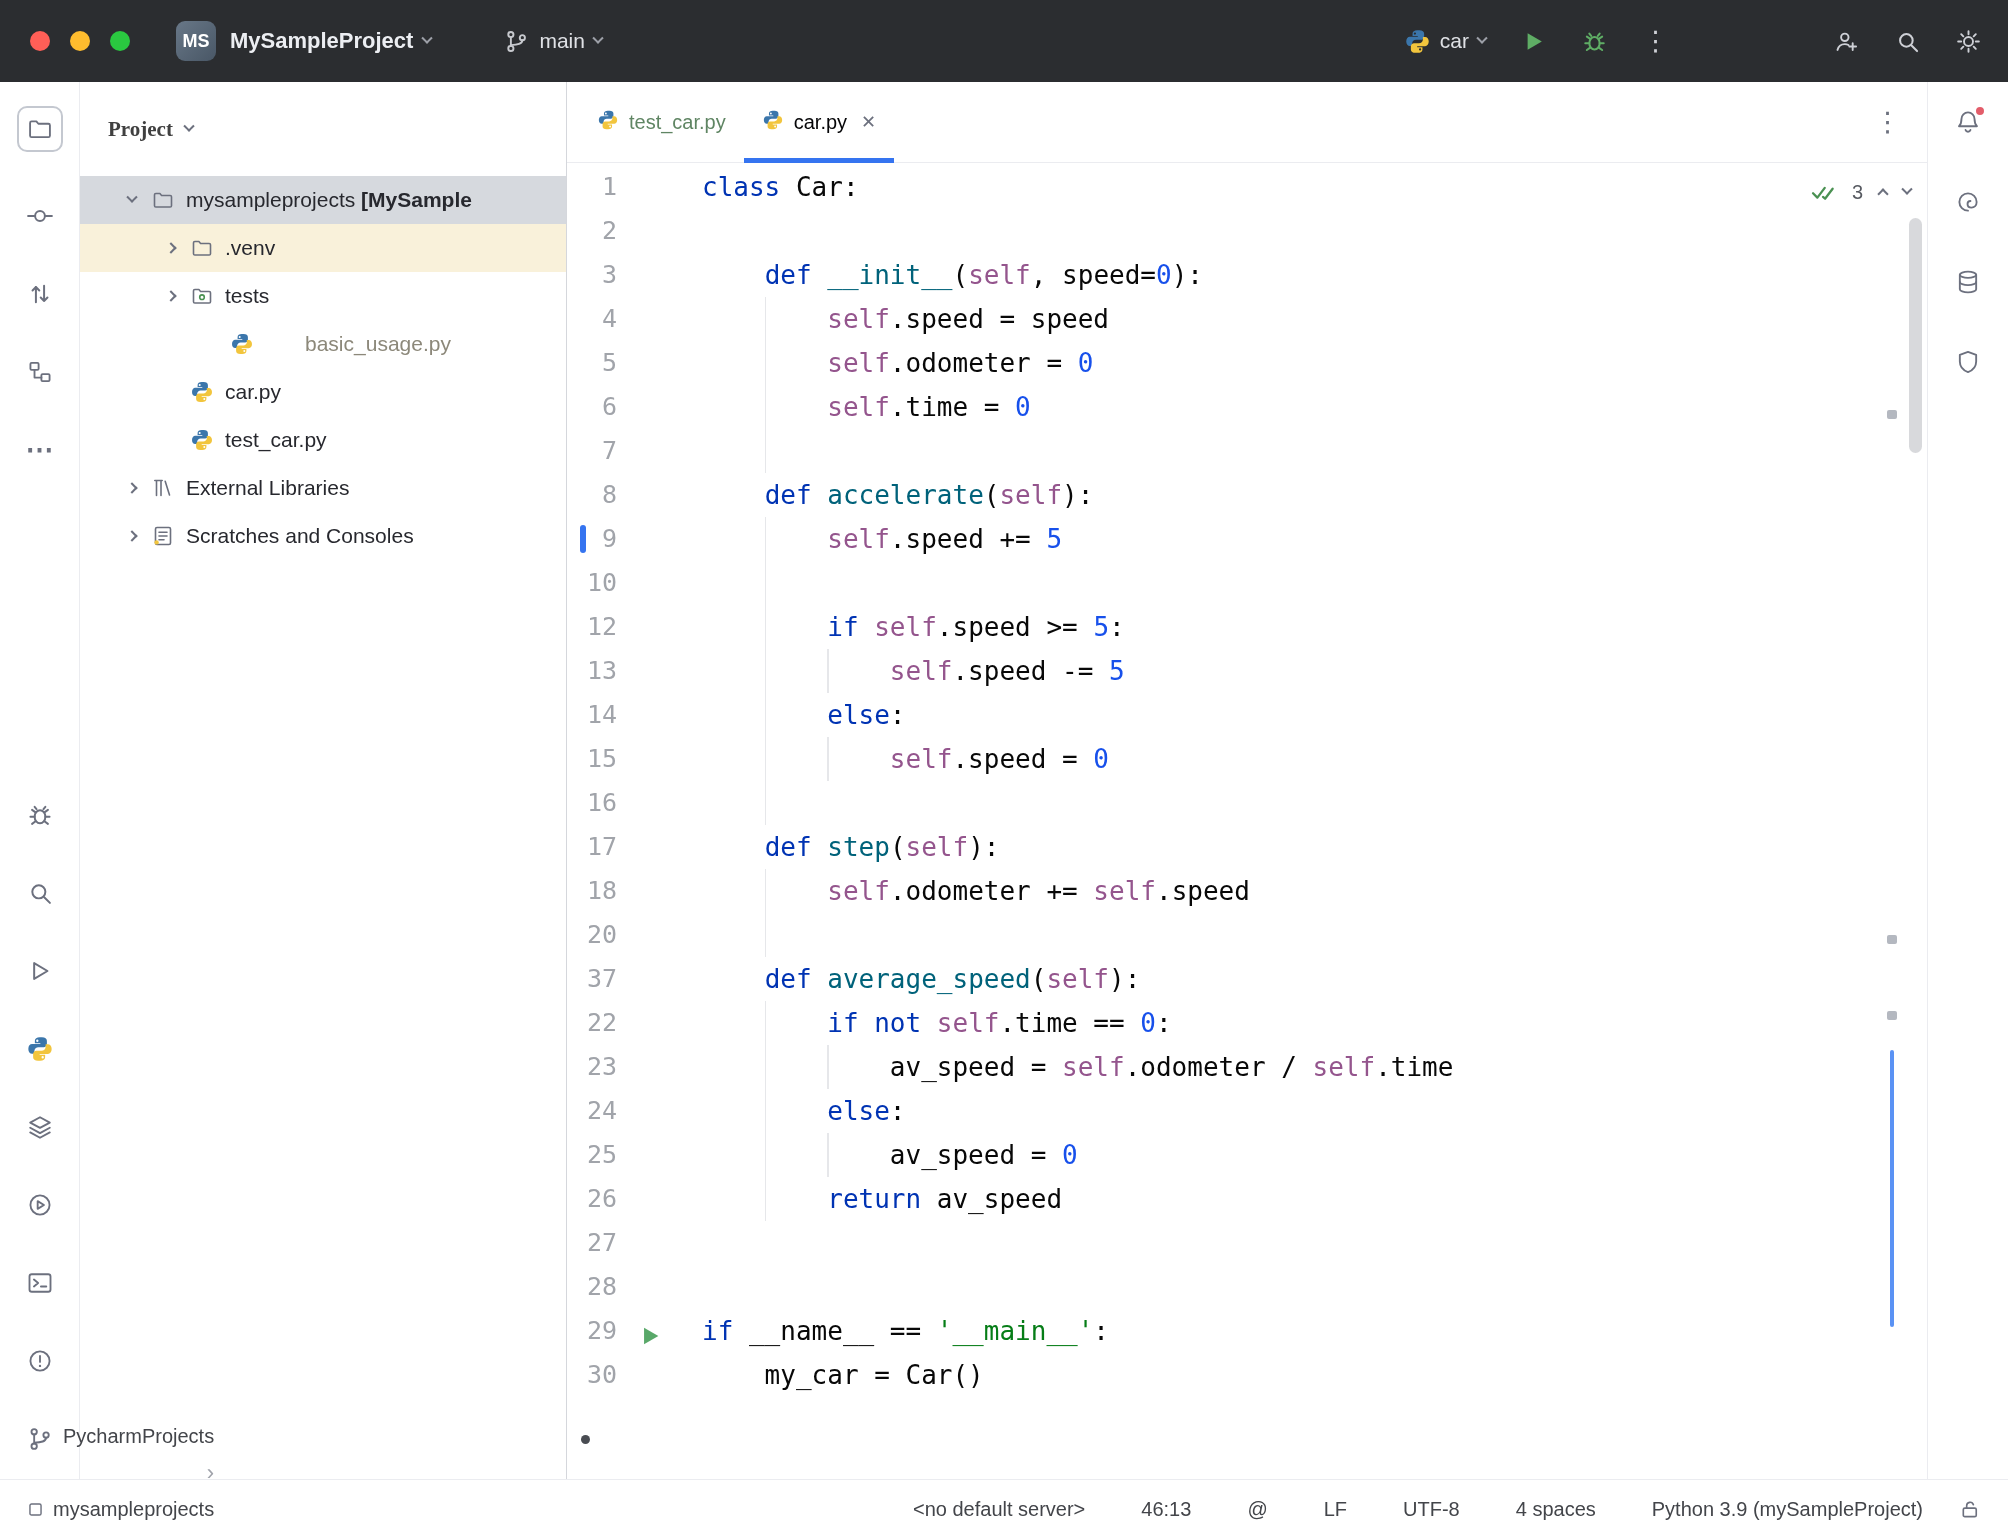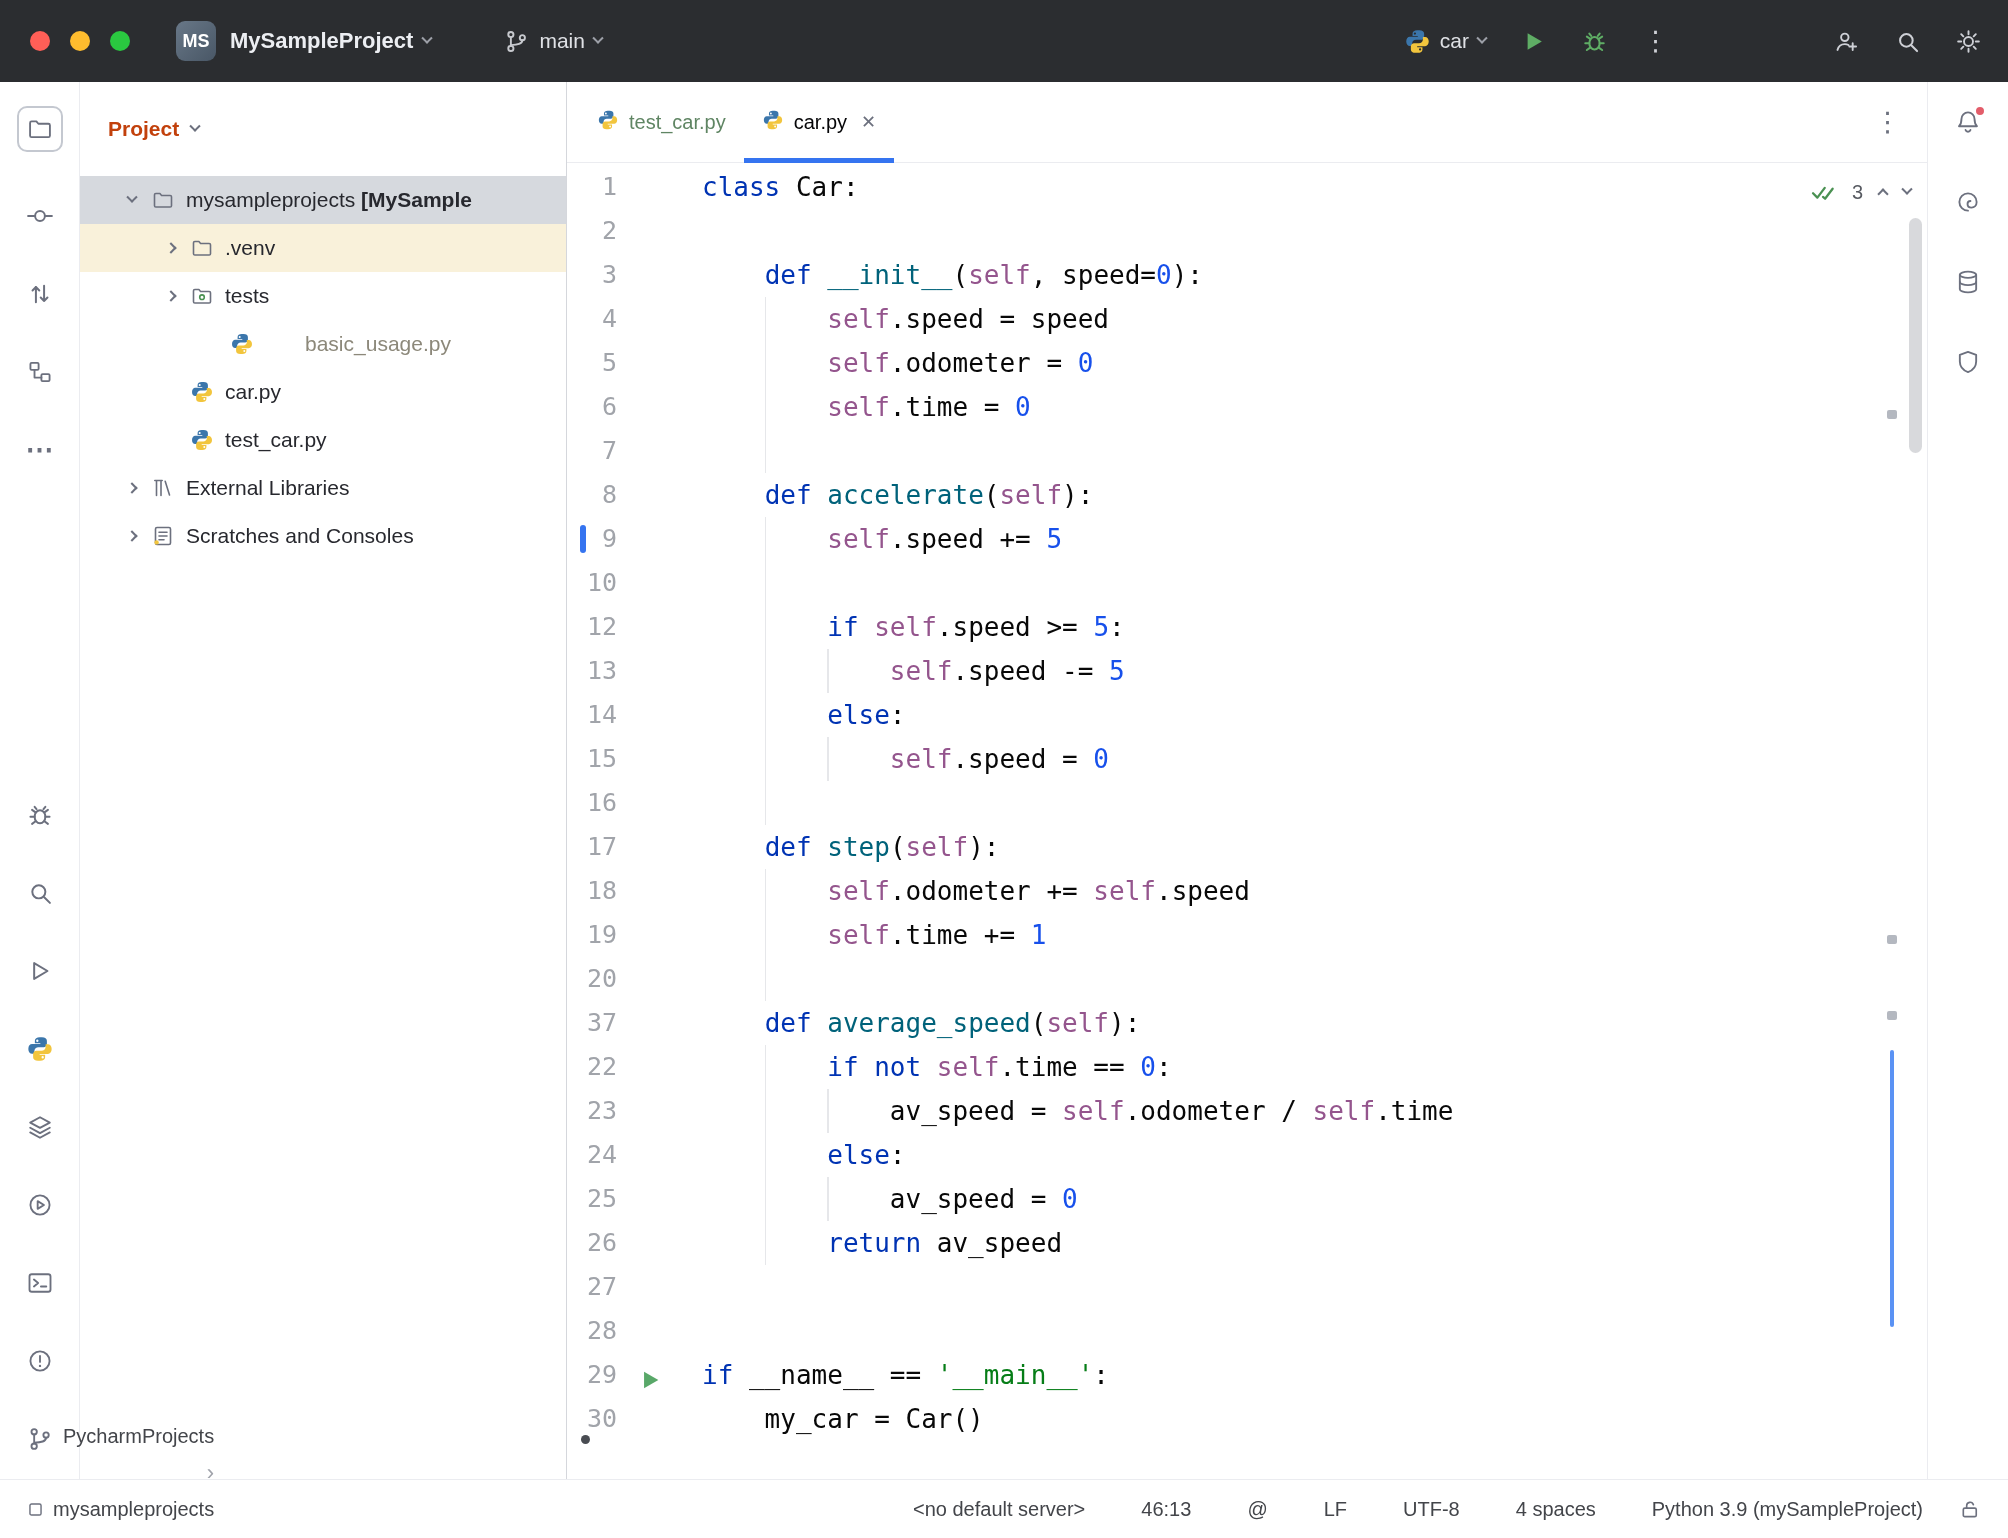--- a/index.html
+++ b/index.html
@@ -33,21 +33,21 @@
 
   .left-rail { width:80px; flex:none; border-right:1px solid #ebecf0; display:flex; flex-direction:column; align-items:center; padding:24px 0 26px 0; }
   .rail-top, .rail-bottom { display:flex; flex-direction:column; align-items:center; gap:50px; }
   .rail-spacer { flex:1; }
   .rail-icon { width:28px; height:28px; display:flex; align-items:center; justify-content:center; }
   .rail-icon svg { width:28px; height:28px; }
   .active-tool { width:46px; height:46px; border:2px solid #c4c8d0; border-radius:10px; display:flex; align-items:center; justify-content:center; }
   .dots-more { color:#6c707e; font-size:28px; line-height:20px; font-weight:700; }
 
   .project-panel { width:487px; flex:none; border-right:1px solid #d5d7dc; display:flex; flex-direction:column; background:#fff; }
-  .panel-header { height:94px; flex:none; display:flex; align-items:center; gap:12px; padding-left:28px; font-size:21px; font-weight:600; color:#c2410c; }
+  .panel-header { height:94px; flex:none; display:flex; align-items:center; gap:12px; padding-left:28px; font-size:21px; font-weight:600; color:#404040;font-family:Liberation Serif, serif; }
   .tree { flex:1; overflow:hidden; }
   .tree-row { height:48px; display:flex; align-items:center; font-size:21px; color:#27282e; }
   .tree-row .chev-box { width:24px; margin-right:6px; display:flex; justify-content:center; flex:none; }
   .tree-row .icon-box { width:26px; height:26px; margin-right:10px; flex:none; display:flex; align-items:center; justify-content:center; }
   .tree-row .icon-box svg { width:24px; height:24px; }
   .bg-selected { background:#d6d9de; }
   .bg-cream { background:#f9f1da; }
   .tree-label .suffix { font-weight:700; }
   .tree-row.dim { color:#8c887a; }
 
@@ -443,24 +443,20 @@
             </div>
             <div class="code-row">
               <div class="gutter">17</div>
               <div class="code-line"><span class="tk-p">    </span><span class="tk-k">def</span><span class="tk-p"> </span><span class="tk-fn">step</span><span class="tk-p">(</span><span class="tk-s">self</span><span class="tk-p">):</span></div>
             </div>
             <div class="code-row">
               <div class="gutter">18</div>
               <div class="code-line"><span class="ig" style="left: 4ch;"></span><span class="tk-p">        </span><span class="tk-s">self</span><span class="tk-p">.odometer += </span><span class="tk-s">self</span><span class="tk-p">.speed</span></div>
             </div>
             <div class="code-row">
-              <div class="gutter">19</div>
-              <div class="code-line"><span class="ig" style="left: 4ch;"></span><span class="tk-p">        </span><span class="tk-s">self</span><span class="tk-p">.time += </span><span class="tk-n">1</span></div>
-            </div>
-            <div class="code-row">
               <div class="gutter">20</div>
               <div class="code-line"><span class="ig" style="left: 4ch;"></span></div>
             </div>
             <div class="code-row">
               <div class="gutter">37</div>
               <div class="code-line"><span class="tk-p">    </span><span class="tk-k">def</span><span class="tk-p"> </span><span class="tk-fn">average_speed</span><span class="tk-p">(</span><span class="tk-s">self</span><span class="tk-p">):</span></div>
             </div>
             <div class="code-row">
               <div class="gutter">22</div>
               <div class="code-line"><span class="ig" style="left: 4ch;"></span><span class="tk-p">        </span><span class="tk-k">if</span><span class="tk-p"> </span><span class="tk-k">not</span><span class="tk-p"> </span><span class="tk-s">self</span><span class="tk-p">.time == </span><span class="tk-n">0</span><span class="tk-p">:</span></div>

